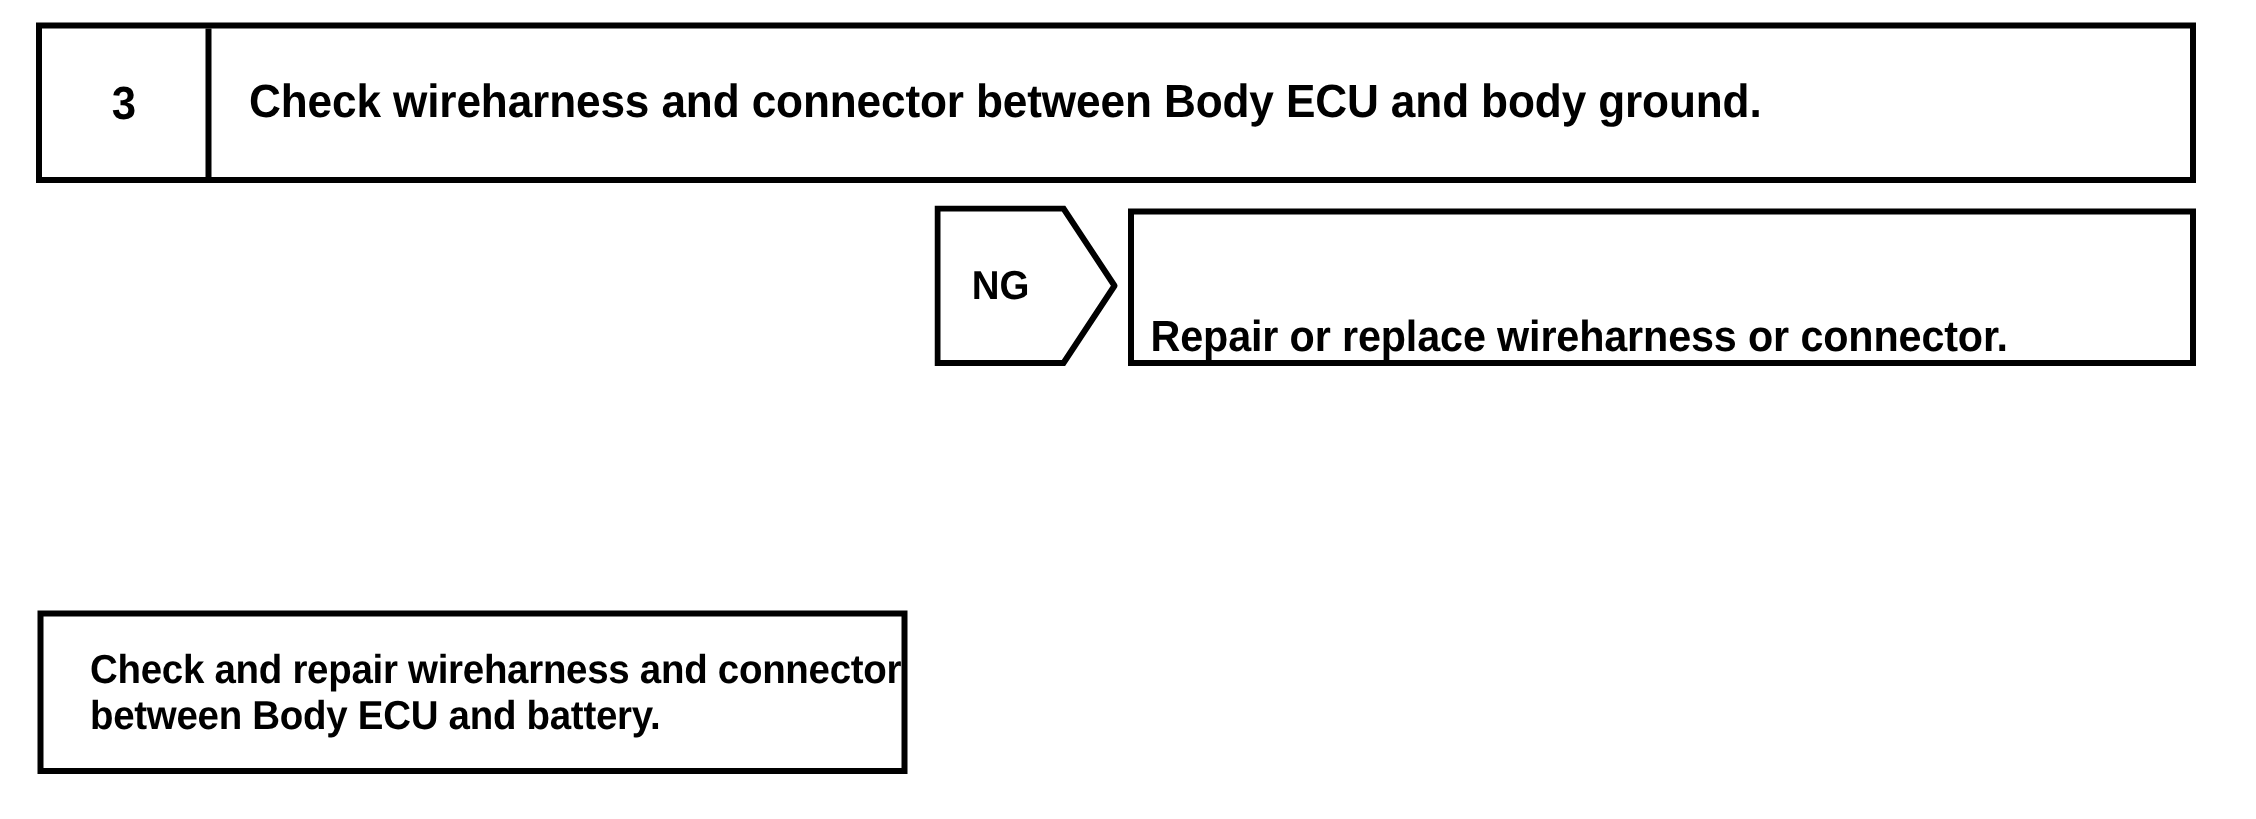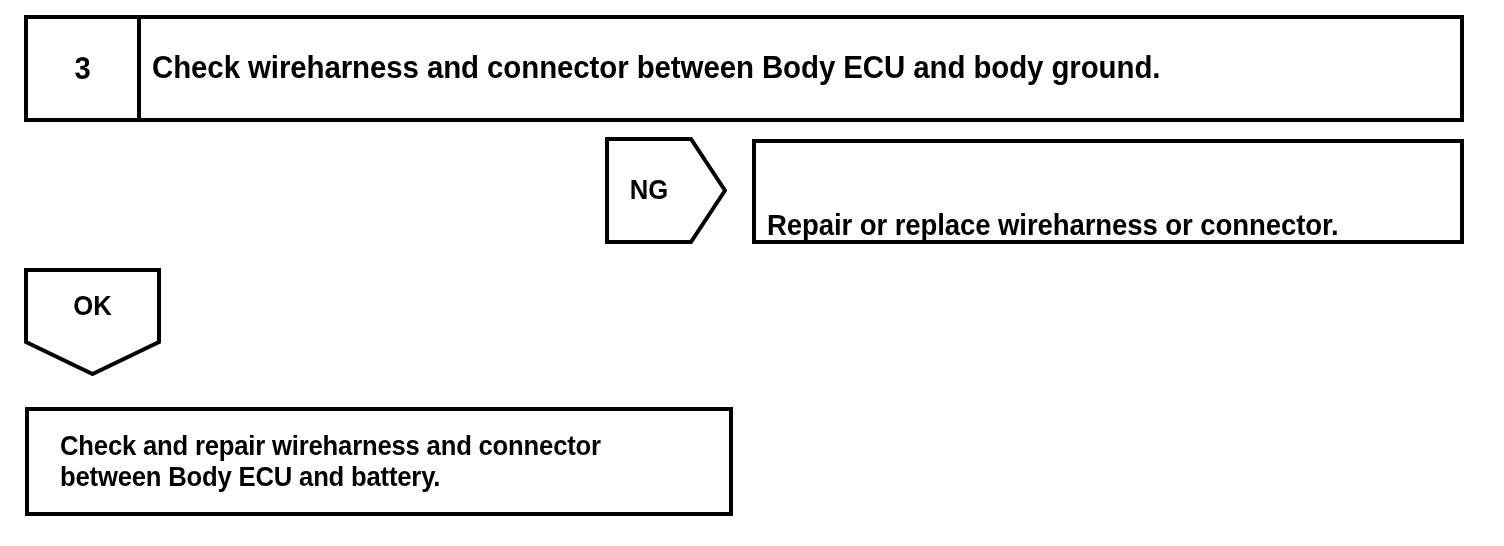--- a/index.html
+++ b/index.html
@@ -49,37 +49,37 @@
     font-size: 31px;
     font-weight: bold;
     letter-spacing: 0.5px;
     line-height: 1;
     transform: scaleX(0.94);
   }
   #step-text-cell {
     flex: 1 1 auto;
     display: flex;
     align-items: center;
-    padding-left: 11px;
+    padding-left: 25px;
     text-align: center;
   }
   .step-text {
     font-size: 31px;
     font-weight: bold;
     line-height: 1.05;
     letter-spacing: -0.1px;
     transform: scaleX(0.95);
     transform-origin: left center;
     white-space: nowrap;
   }
 
   
   #ng-pentagon {
     position: absolute;
-    left: 605px;
+    left: 623px;
     top: 137px;
     width: 122px;
     height: 107px;
   }
   #ng-pentagon svg {
     display: block;
     width: 122px;
     height: 107px;
   }
   #ng-label {
@@ -141,21 +141,21 @@
     justify-content: center;
     font-size: 27px;
     font-weight: bold;
     transform: scaleX(0.95);
   }
 
   
   #outcome-box {
     left: 25px;
     top: 407px;
-    width: 708px;
+    width: 580px;
     height: 109px;
     display: flex;
     flex-direction: column;
     justify-content: center;
     padding-left: 31px;
   }
   .outcome-line {
     font-size: 27px;
     font-weight: bold;
     line-height: 1.13;
@@ -183,25 +183,19 @@
     <svg viewBox="0 0 122 107" xmlns="http://www.w3.org/2000/svg">
       <polygon points="2,2 86,2 120,53.5 86,105 2,105" fill="#ffffff" stroke="#000000" stroke-width="4" stroke-linejoin="miter"></polygon>
     </svg>
     <div id="ng-label">NG</div>
   </div>
 
   <div class="box" id="ng-result-box">
     <span class="result-text">Repair or replace wireharness or connector.</span>
   </div>
 
-  <div id="ok-pentagon">
-    <svg viewBox="0 0 137 108" xmlns="http://www.w3.org/2000/svg">
-      <polygon points="2,2 135,2 135,74 68.5,106 2,74" fill="#ffffff" stroke="#000000" stroke-width="4" stroke-linejoin="miter"></polygon>
-    </svg>
-    <div id="ok-label">OK</div>
-  </div>
 
   <div class="box" id="outcome-box">
     <span class="outcome-line">Check and repair wireharness and connector</span>
     <span class="outcome-line">between Body ECU and battery.</span>
   </div>
 
 </div>
 
 </body></html>

